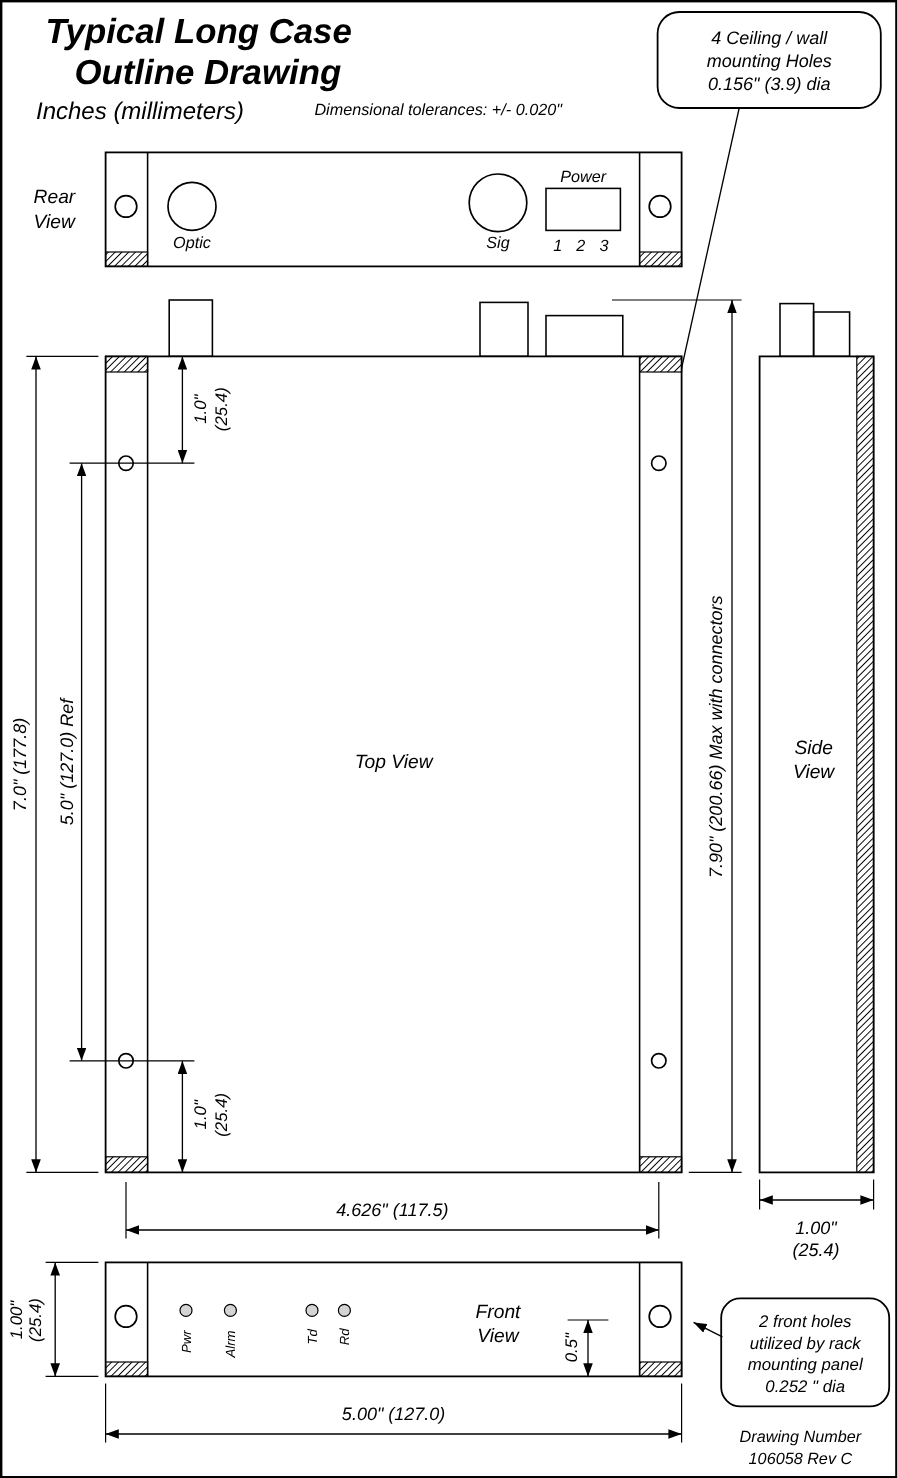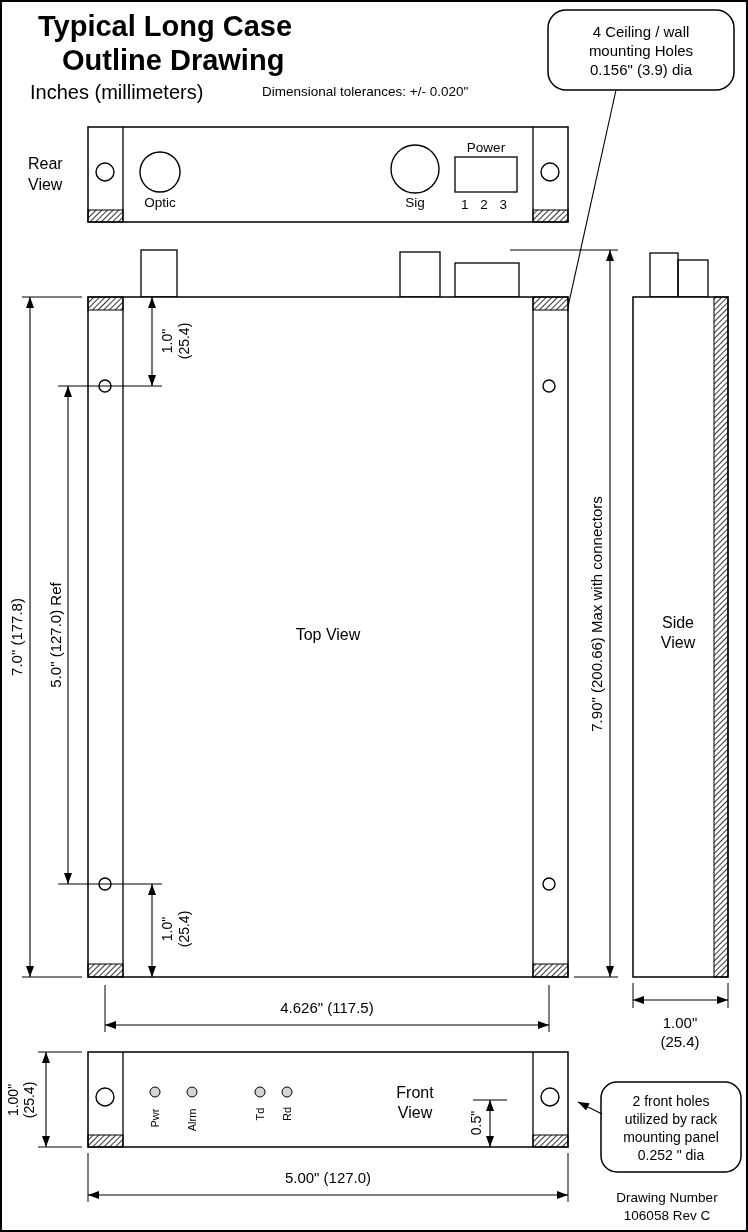--- a/index.html
+++ b/index.html
@@ -1,16 +1,16 @@
 <!DOCTYPE html>
 <html><head>
 <meta charset="utf-8">
 <style>
   html,body { margin:0; padding:0; background:#ffffff; }
-  .page { position:relative; width:748px; height:1232px; background:#ffffff; overflow:hidden; }
+  .page { position:relative; width:748px; height:1232px; background:#ffffff; overflow:hidden;font-style:italic; }
   svg { display:block; }
   svg text { font-family:"Liberation Sans", sans-serif; fill:#000; }
   .t-title { font-size:29px; font-weight:bold; }
   .t-units { font-size:20px; }
   .t-tol   { font-size:13.5px; }
   .t-view  { font-size:16px; }
   .t-lbl   { font-size:13.5px; }
   .t-dim   { font-size:15px; }
   .t-dims  { font-size:14px; }
   .t-led   { font-size:11px; }

